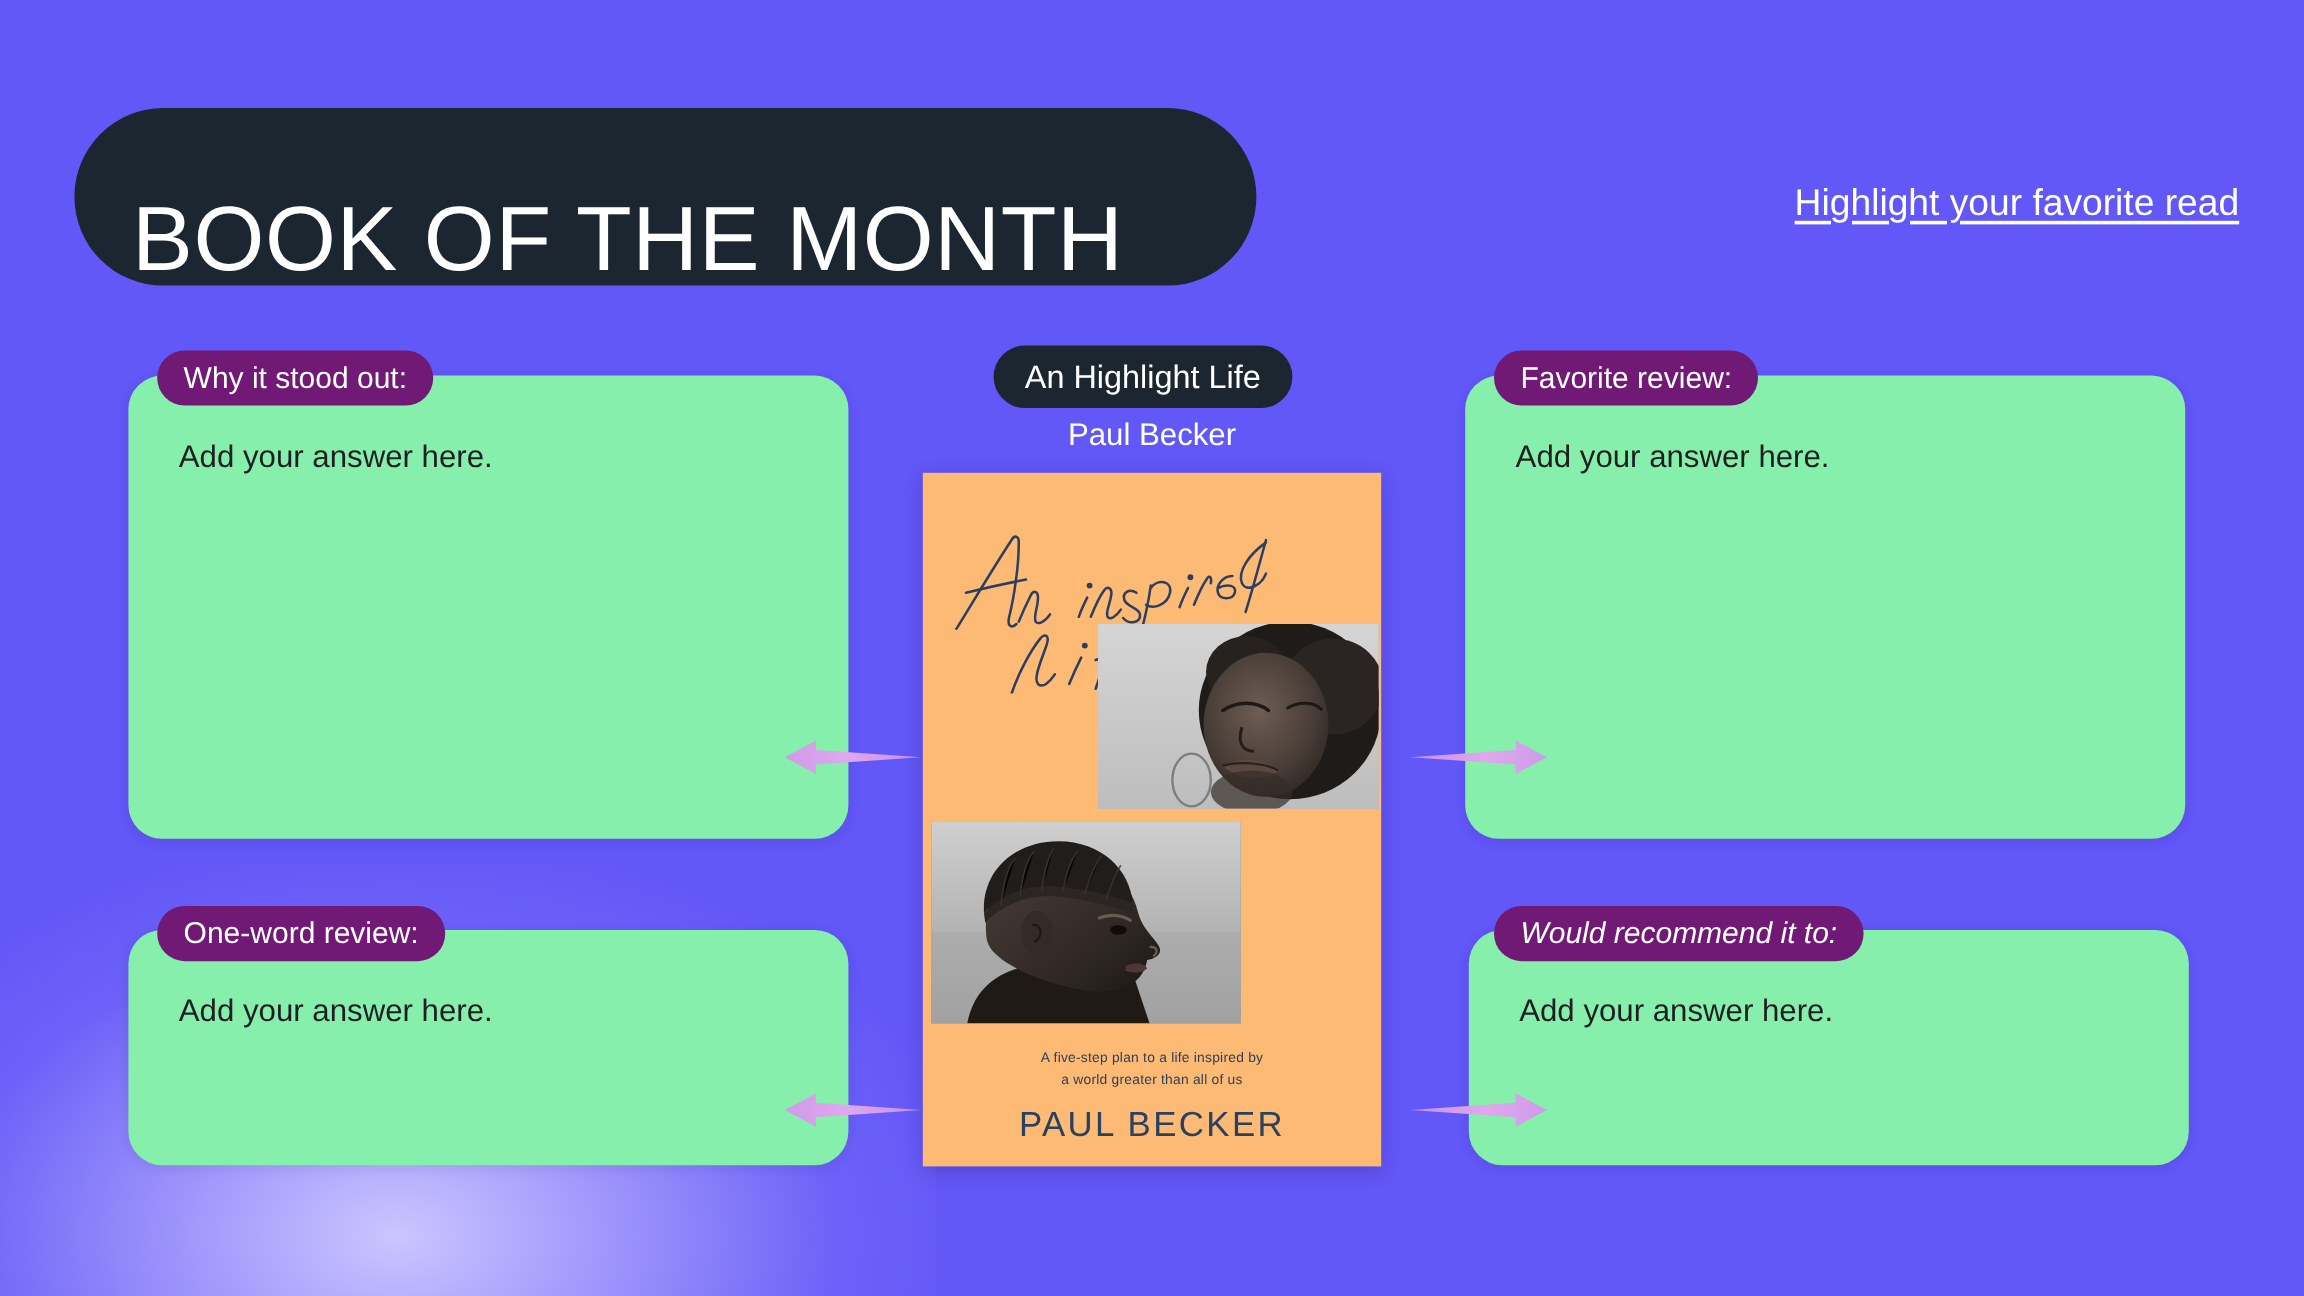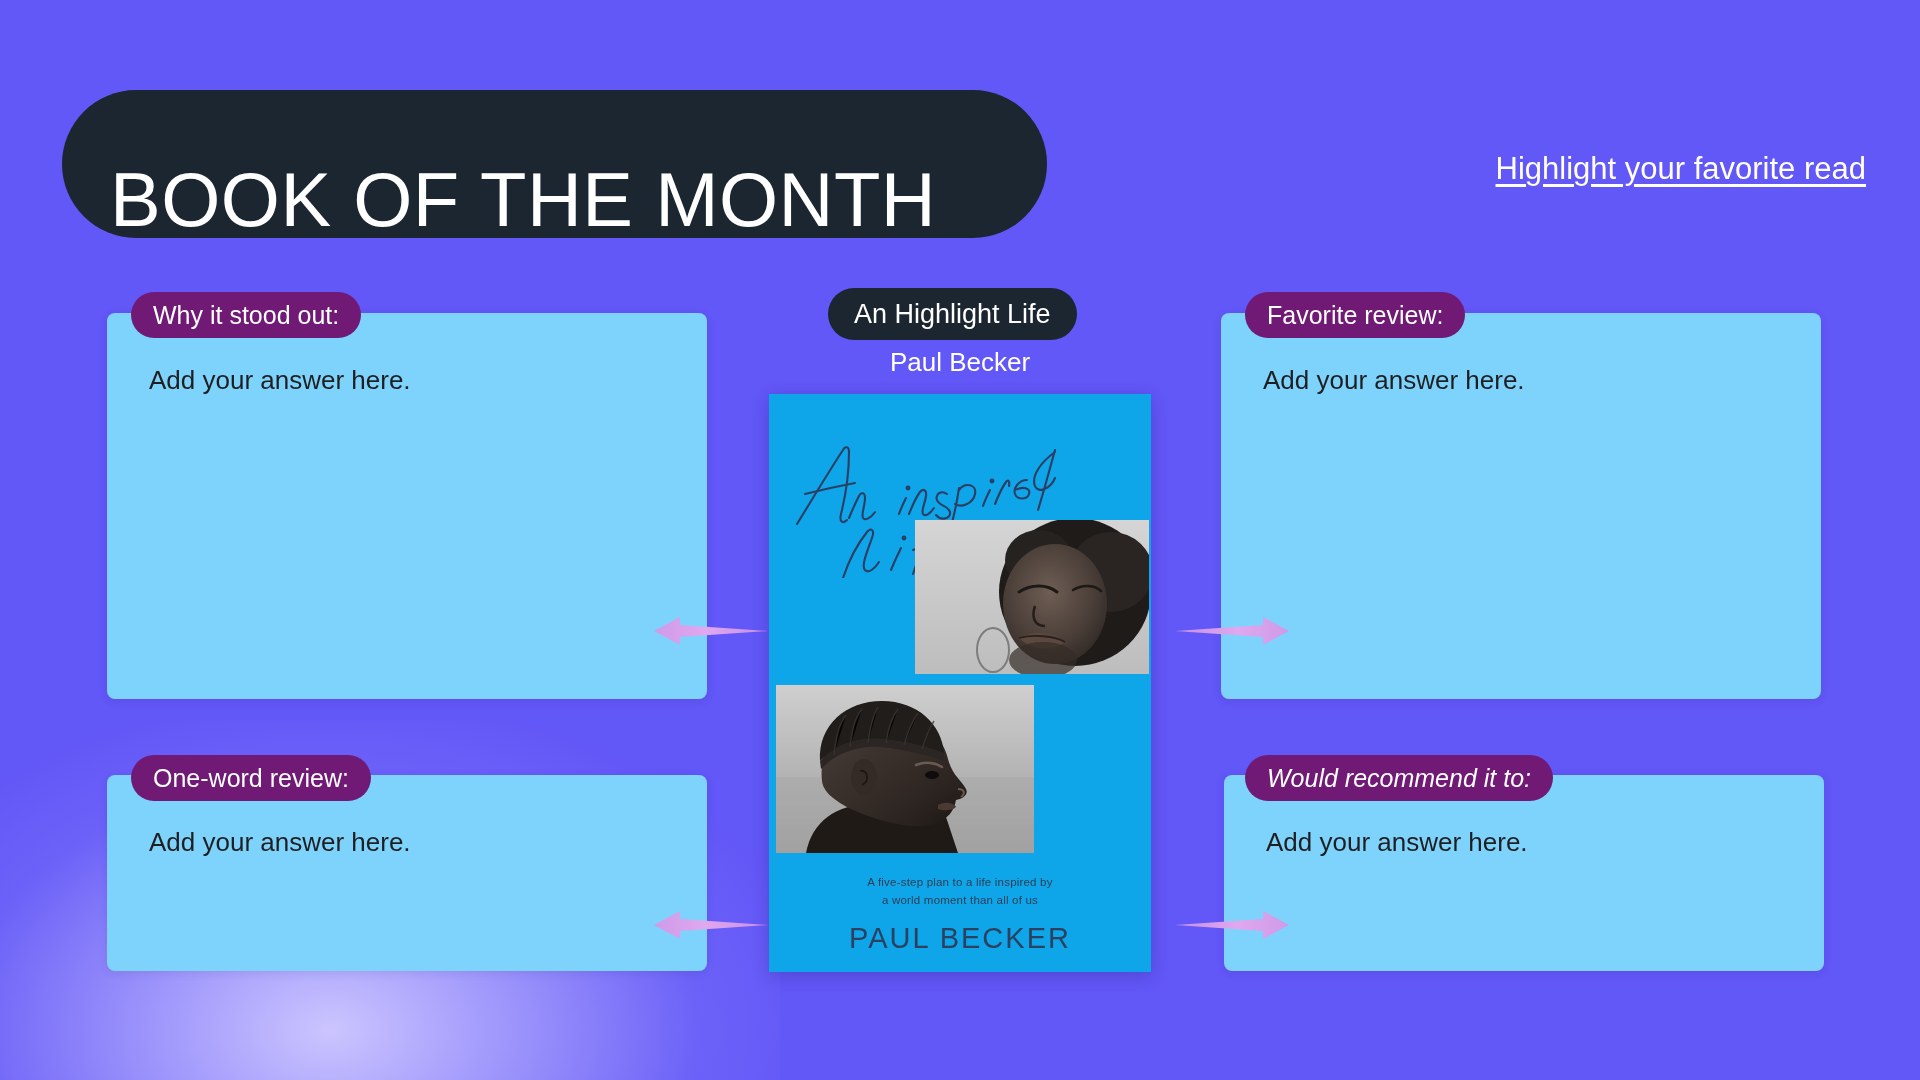--- a/index.html
+++ b/index.html
@@ -63,22 +63,22 @@
     font-size: 31px;
     text-decoration: underline;
     text-underline-offset: 5px;
     white-space: nowrap;
     cursor: pointer;
   }
 
   
   .card {
     position: absolute;
-    background: #7dd3fc;
-    border-radius: 8px;
+    background: #86efac;
+    border-radius: 28px;
     box-shadow: 0 2px 10px rgba(30,20,90,0.10);
   }
   .card .answer {
     position: absolute;
     left: 42px;
     top: 52px;
     font-size: 26px;
     color: #1f1f22;
     white-space: nowrap;
     cursor: text;
@@ -142,21 +142,21 @@
   }
   .book-author span { display: inline-block; }
 
   
   .cover {
     position: absolute;
     left: 769px;
     top: 394px;
     width: 382px;
     height: 578px;
-    background: #0ea5e9;
+    background: #fdba74;
     box-shadow: 0 4px 16px rgba(25,15,80,0.22);
     overflow: hidden;
   }
   .cover-script {
     position: absolute;
     left: 18px;
     top: 34px;
     width: 330px;
     height: 150px;
     pointer-events: none;
@@ -386,19 +386,19 @@
 
         <path d="M162 120 C170 116 178 118 180 122 C176 126 168 126 162 124" fill="#4a3a33"></path>
 
         <ellipse cx="88" cy="92" rx="13" ry="18" fill="#352b26"></ellipse>
         <path d="M84 86 C92 84 94 96 86 100" stroke="#1d1714" stroke-width="1.8" fill="none"></path>
       </svg>
     </div>
 
     <div class="cover-sub">
       <div>A five-step plan to a life inspired by</div>
-      <div>a world moment than all of us</div>
+      <div>a world greater than all of us</div>
     </div>
 
     <div class="cover-byline">PAUL BECKER</div>
   </div>
 
 </div>
 
 </body></html>

